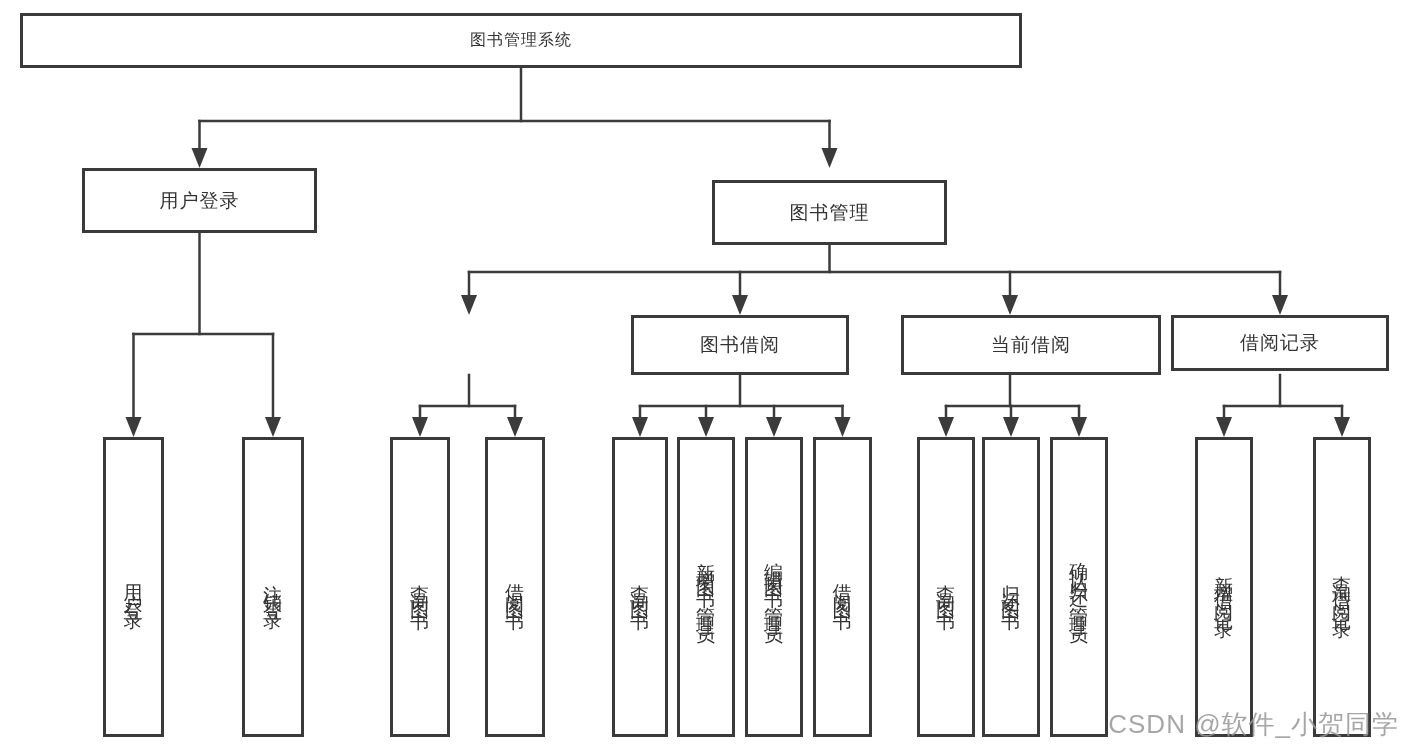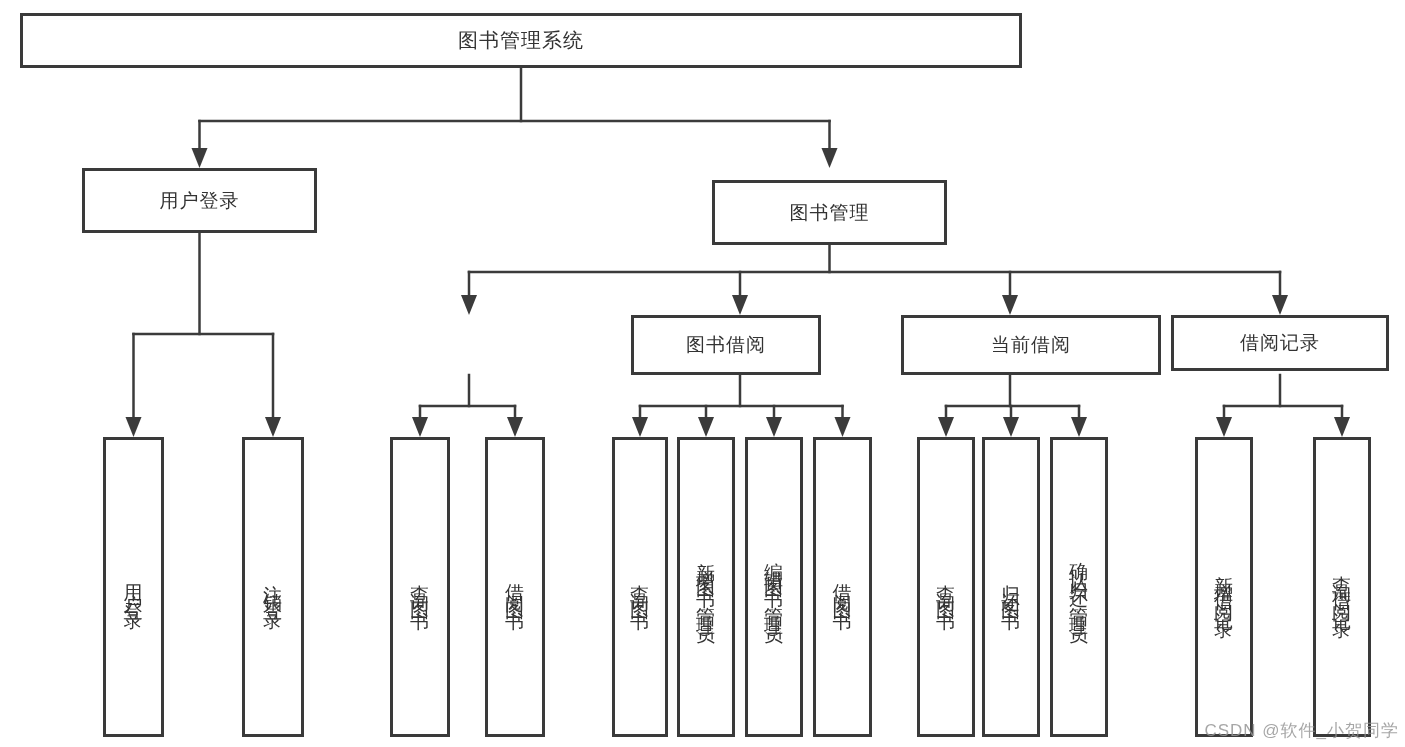--- a/index.html
+++ b/index.html
@@ -6,28 +6,28 @@
   .canvas{
     position:relative;width:1405px;height:747px;background:#ffffff;overflow:hidden;
     font-family:"Liberation Sans","DejaVu Sans",sans-serif;color:#333;
   }
   .connectors{position:absolute;left:0;top:0;width:1405px;height:747px;pointer-events:none;}
   .node{
     position:absolute;box-sizing:border-box;border:3px solid #3a3a3a;background:#fff;
     display:flex;align-items:center;justify-content:center;z-index:2;
   }
   .node.h span{font-size:19px;letter-spacing:1px;white-space:nowrap;color:#333;}
-  .node.root span{font-size:20px;}
+  .node.root span{font-size:16px;}
   .node.v span{
     writing-mode:vertical-rl;text-orientation:mixed;
     font-size:19px;letter-spacing:9px;line-height:1;color:#333;white-space:nowrap;
   }
   .watermark{
     position:absolute;right:6px;bottom:5px;z-index:3;
-    font-size:17px;color:rgba(150,150,150,0.85);letter-spacing:1px;white-space:nowrap;
+    font-size:26px;color:rgba(150,150,150,0.85);letter-spacing:1px;white-space:nowrap;
   }
 </style>
 </head>
 <body>
 
 <div class="canvas">
 
   <svg id="connectors" class="connectors" viewBox="0 0 1405 747" xmlns="http://www.w3.org/2000/svg">
       <line x1="521" y1="68" x2="521" y2="121" stroke="#3b3b3b" stroke-width="2.5" stroke-linecap="square"></line>
       <line x1="199.5" y1="121" x2="829.5" y2="121" stroke="#3b3b3b" stroke-width="2.5" stroke-linecap="square"></line>
@@ -87,21 +87,21 @@
     <span>图书管理系统</span>
   </div>
 
   <div class="node h" style="left:82px;top:168px;width:235px;height:65px">
     <span>用户登录</span>
   </div>
   <div class="node h" style="left:712px;top:180px;width:235px;height:65px">
     <span>图书管理</span>
   </div>
 
-  <div class="node h" style="left:631px;top:315px;width:190px;height:60px">
+  <div class="node h" style="left:631px;top:315px;width:218px;height:60px">
     <span>图书借阅</span>
   </div>
   <div class="node h" style="left:901px;top:315px;width:260px;height:60px">
     <span>当前借阅</span>
   </div>
   <div class="node h" style="left:1171px;top:315px;width:218px;height:56px">
     <span>借阅记录</span>
   </div>
 
   <div class="node v" style="left:103px;top:437px;width:61px;height:300px">

